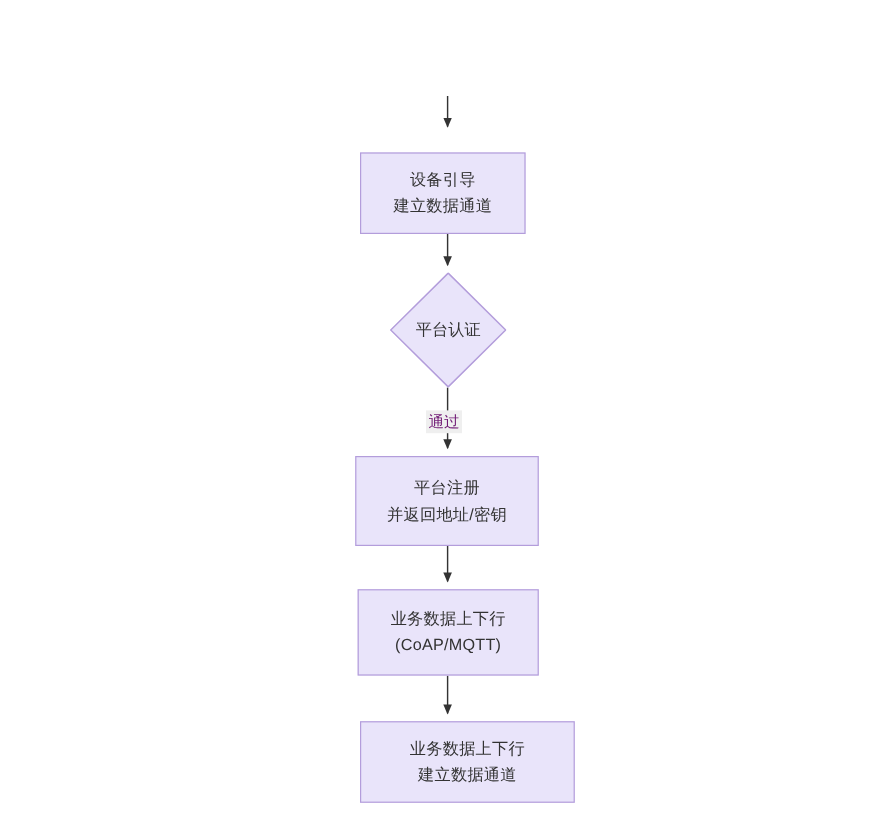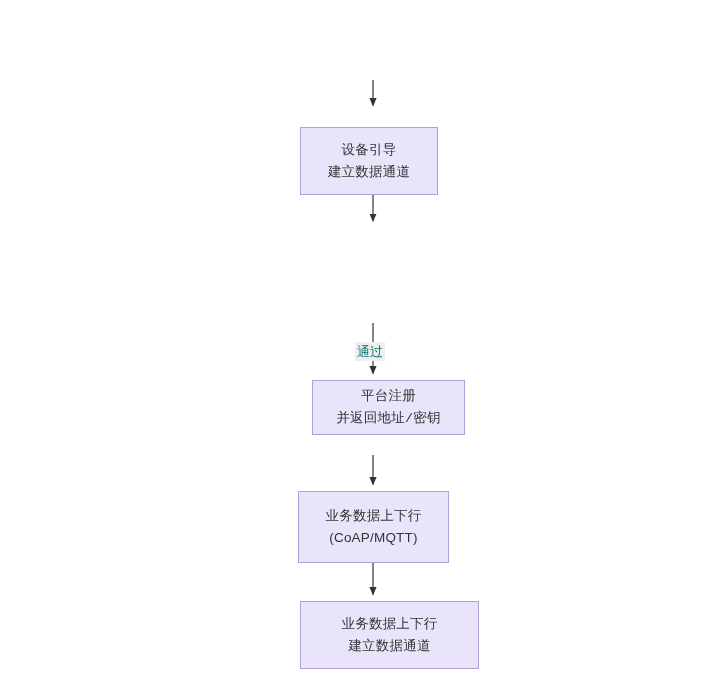--- a/index.html
+++ b/index.html
@@ -79,21 +79,21 @@
     font-size: 13.5px;
     line-height: 20px;
     text-align: center;
     white-space: nowrap;
   }
 
   
   .edge-label {
     position: absolute;
     background: #efefef;
-    color: #0f766e;
+    color: #701a75;
     font-size: 13px;
     line-height: 17px;
     padding: 1px 2px;
     white-space: nowrap;
   }
 </style>
 </head>
 <body>
 
 <div id="flow-canvas">
@@ -125,22 +125,28 @@
       <line x1="373" y1="563" x2="373" y2="594.5" stroke="#333333" stroke-width="1.2" marker-end="url(#arrowhead)"></line>
     </g>
   </svg>
 
 
   <div class="node" id="node-n2" style="left:300px; top:127px; width:138px; height:68px;">
     <span class="line">设备引导</span>
     <span class="line">建立数据通道</span>
   </div>
 
+  <div class="decision-wrap" id="node-n3" style="left:325px; top:227px; width:97px; height:96px;">
+    <svg class="decision-shape" viewBox="0 0 97 96" preserveAspectRatio="none" xmlns="http://www.w3.org/2000/svg">
+      <polygon points="48.5,0.6 96.4,48 48.5,95.4 0.6,48" fill="#e9e4fa" stroke="#b39ddb" stroke-width="1.2"></polygon>
+    </svg>
+    <div class="decision-label">平台认证</div>
+  </div>
 
-  <div class="node" id="node-n4" style="left:312px; top:380px; width:153px; height:55px;font-family:Liberation Mono, monospace;">
+  <div class="node" id="node-n4" style="left:296px; top:380px; width:153px; height:75px;">
     <span class="line">平台注册</span>
     <span class="line">并返回地址/密钥</span>
   </div>
 
   <div class="node" id="node-n5" style="left:298px; top:491px; width:151px; height:72px;">
     <span class="line">业务数据上下行</span>
     <span class="line">(CoAP/MQTT)</span>
   </div>
 
   <div class="node" id="node-n6" style="left:300px; top:601px; width:179px; height:68px;">

